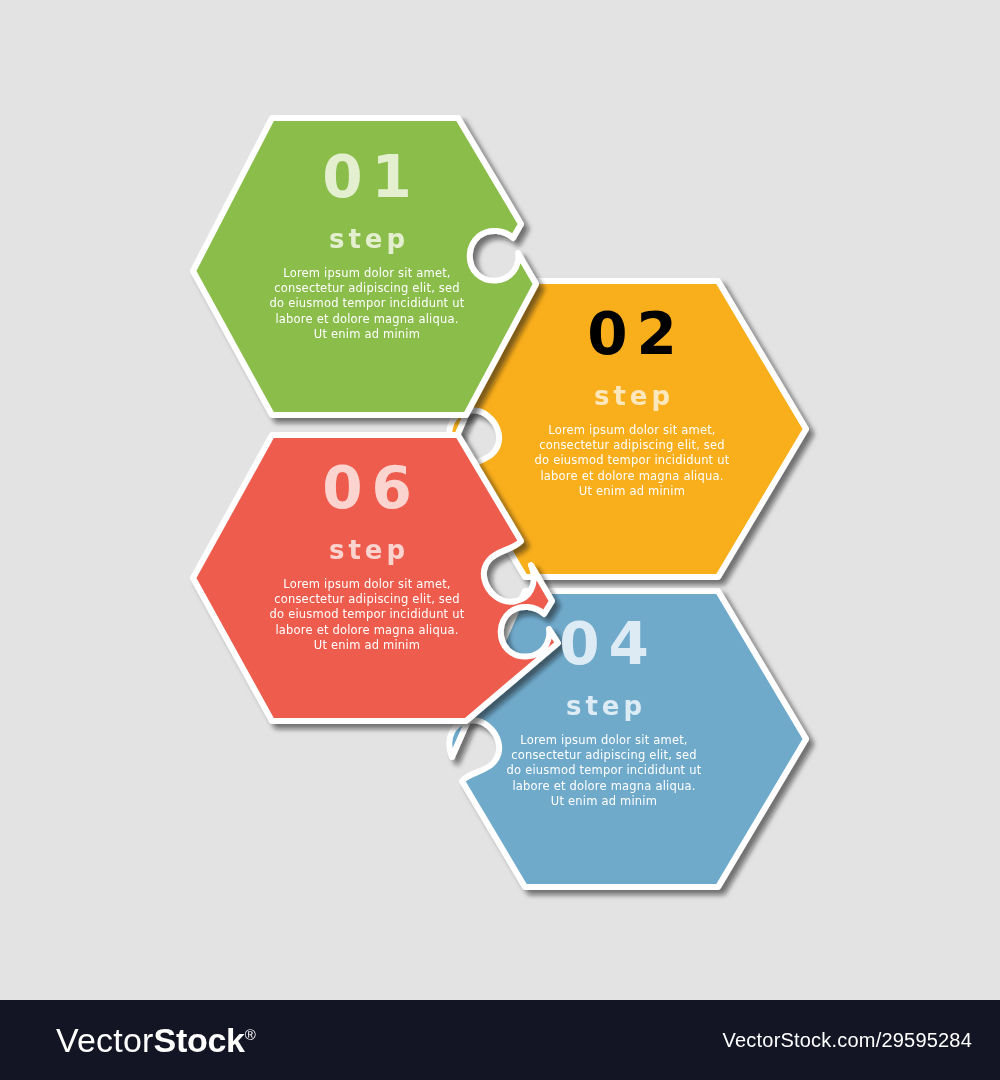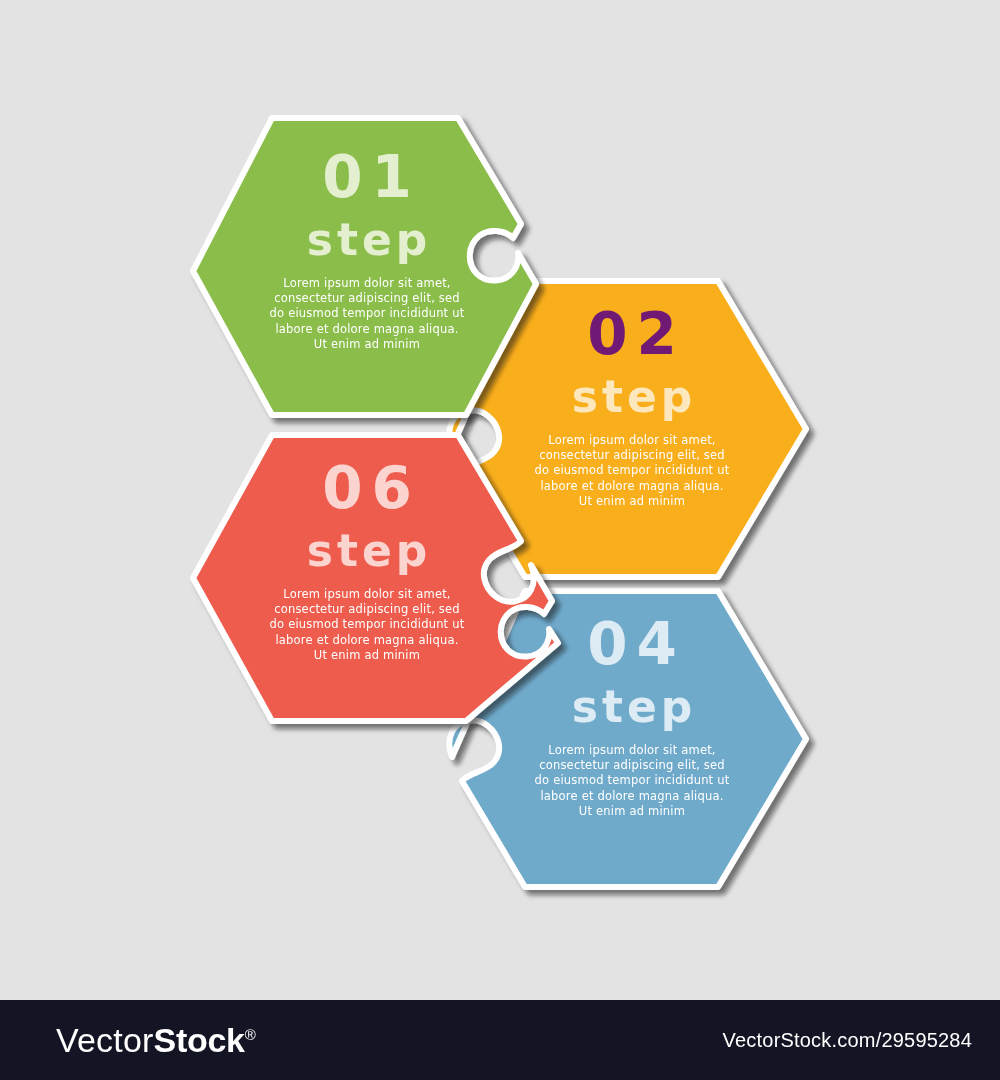--- a/index.html
+++ b/index.html
@@ -18,42 +18,42 @@
   .num{
     font-weight:bold;
     font-size:58px;
     line-height:1;
     letter-spacing:9px;
     text-indent:9px;
     font-family:"DejaVu Sans","Liberation Sans",sans-serif;
   }
   .word{
     font-weight:bold;
-    font-size:44px;
+    font-size:26px;
     line-height:1;
     letter-spacing:4px;
     text-indent:4px;
-    margin-top:12px;
+    margin-top:20px;
     font-family:"DejaVu Sans","Liberation Sans",sans-serif;
   }
   .desc{
     color:#ffffff;
     font-weight:normal;
     font-size:11.5px;
     line-height:15.2px;
     letter-spacing:.2px;
     margin-top:14px;
     font-family:"DejaVu Sans","Liberation Sans",sans-serif;
   }
 
   
   .t01{left:268px;top:148px;width:198px;}
   .t02{left:533px;top:305px;width:198px;}
   .t03{left:268px;top:459px;width:198px;}
-  .t04{left:533px;top:615px;width:198px;}
+  .t04{left:505px;top:615px;width:198px;}
 
   
   .footer{
     position:absolute;left:0;bottom:0;width:1000px;height:80px;
     background:#141524;
     display:flex;align-items:center;justify-content:space-between;
     box-sizing:border-box;padding:0 28px 0 56px;
   }
   .logo{color:#ffffff;font-size:34px;line-height:1;white-space:nowrap;
         font-family:"Liberation Sans","DejaVu Sans",sans-serif;}
@@ -143,21 +143,21 @@
     </svg>
   </div>
 
   <div class="piece-text t01">
     <div class="num" style="color:#e3efcf">01</div>
     <div class="word" style="color:#e3efcf">step</div>
     <div class="desc">Lorem ipsum dolor sit amet, consectetur adipiscing elit, sed do eiusmod tempor incididunt ut labore et dolore magna aliqua. Ut enim ad minim</div>
   </div>
 
   <div class="piece-text t02">
-    <div class="num" style="color:#701a75">02</div>
+    <div class="num" style="color:#000000">02</div>
     <div class="word" style="color:#fde7bd">step</div>
     <div class="desc">Lorem ipsum dolor sit amet, consectetur adipiscing elit, sed do eiusmod tempor incididunt ut labore et dolore magna aliqua. Ut enim ad minim</div>
   </div>
 
   <div class="piece-text t03">
     <div class="num" style="color:#fbd3cf">06</div>
     <div class="word" style="color:#fbd3cf">step</div>
     <div class="desc">Lorem ipsum dolor sit amet, consectetur adipiscing elit, sed do eiusmod tempor incididunt ut labore et dolore magna aliqua. Ut enim ad minim</div>
   </div>
 

